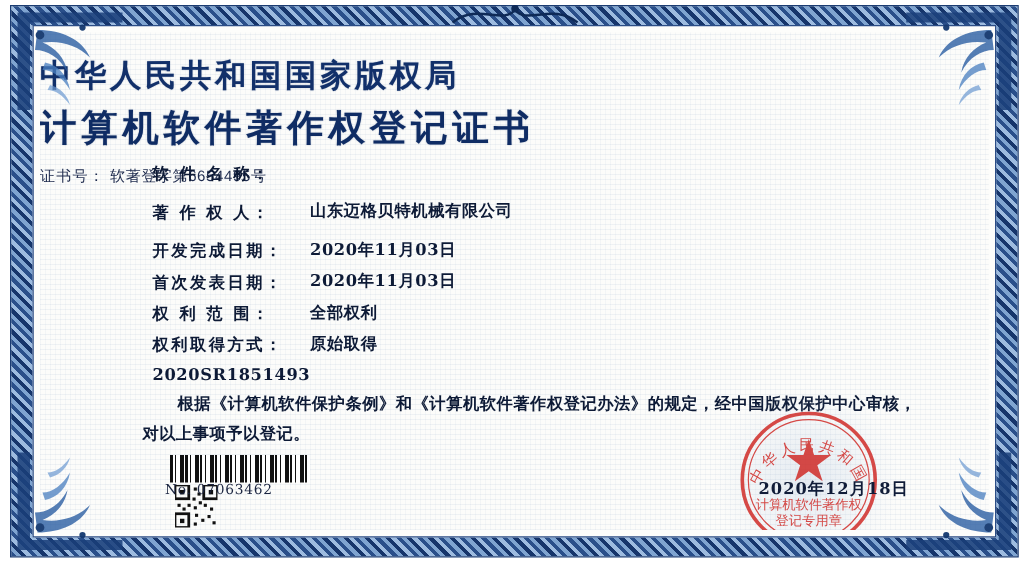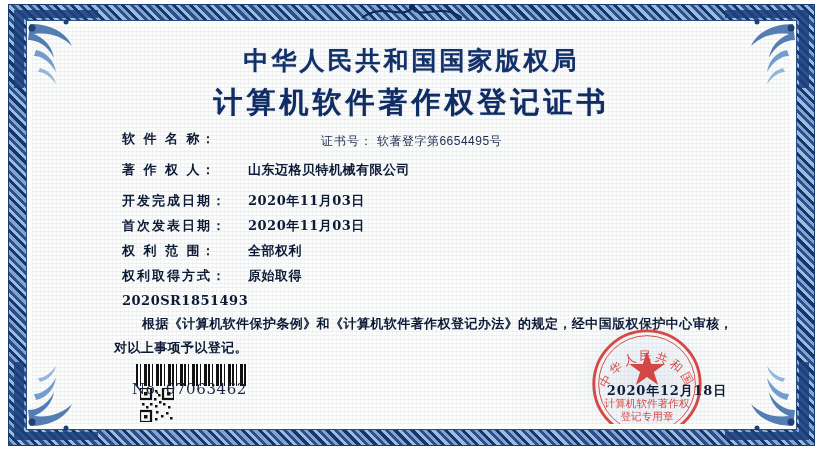--- a/index.html
+++ b/index.html
@@ -77,21 +77,20 @@
     width: 120px;
     height: 26px;
     pointer-events: none;
   }
 
   
   .titles {
     position: absolute;
     left: 0; right: 0;
     top: 18px;
-    text-align: center;
   }
   .title-1 {
     font-size: 25px;
     letter-spacing: 3px;
     color: #12306a;
     font-weight: bold;
     font-family: "DejaVu Serif", serif;
     text-shadow: 0 0 1px rgba(18,48,106,0.45);
   }
   .title-2 {
@@ -195,21 +194,21 @@
     width: 116px;
     height: 116px;
     opacity: 0.82;
   }
 
   
   .footer-no {
     position: absolute;
     left: 100px;
     bottom: 26px;
-    font-size: 15px;
+    font-size: 11px;
     color: #1a2440;
     font-family: "DejaVu Serif", serif;
     letter-spacing: 0.6px;
   }
   .footer-date {
     position: absolute;
     right: 64px;
     bottom: 24px;
     font-size: 13px;
     font-weight: bold;

